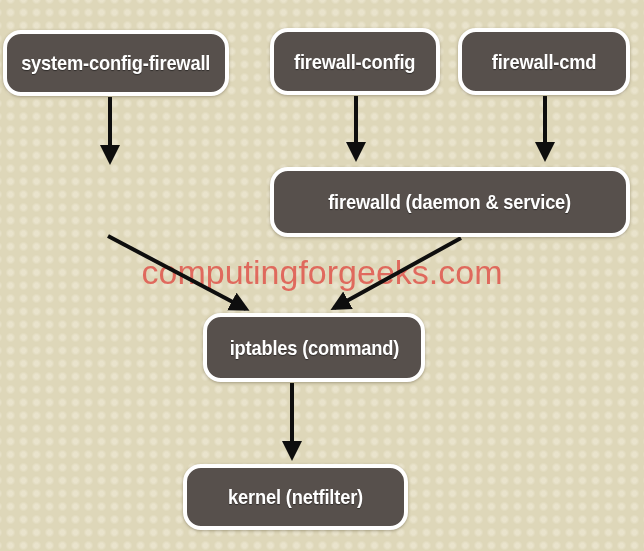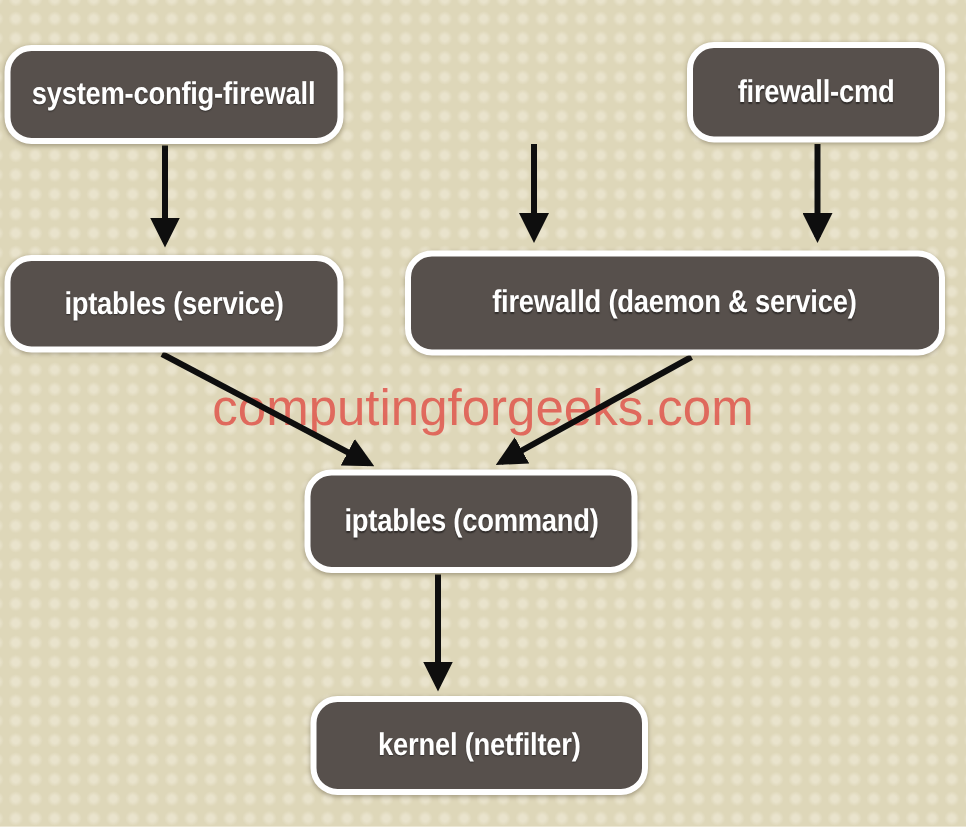--- a/index.html
+++ b/index.html
@@ -41,21 +41,21 @@
     letter-spacing:-0.2px;
     text-shadow:0 1px 1px rgba(0,0,0,0.45);
   }
   
   .n-scf{left:3px;  top:30px;  width:226px; height:66px;}
   .n-fc {left:270px; top:28px;  width:170px; height:67px;}
   .n-fcm{left:458px; top:28px;  width:172px; height:67px;justify-content:center;}
   .n-ips{left:3px;  top:170px; width:226px; height:65px;}
   .n-fwd{left:270px; top:167px; width:360px; height:70px;}
   .n-ipc{left:185px; top:313px; width:222px; height:69px;margin-left:18px;}
-  .n-krn{left:183px; top:464px; width:225px; height:66px;margin-left:24px;}
+  .n-krn{left:183px; top:464px; width:225px; height:66px;}
 
   .watermark{
     position:absolute;
     left:322px; top:253px;
     transform:translateX(-50%);
     font-size:34px;
     font-weight:400;
     color:var(--watermark);
     opacity:0.88;
     letter-spacing:0px;
@@ -89,28 +89,28 @@
       <line x1="108" y1="236" x2="246" y2="309" marker-end="url(#ah)"></line>
       <line x1="461" y1="238" x2="334" y2="308" marker-end="url(#ah)"></line>
       <line x1="292" y1="383" x2="292" y2="457" marker-end="url(#ah)"></line>
     </g>
   </svg>
 
   <div class="node n-scf">
     <span class="lbl">system-config-firewall</span>
   </div>
 
+  <div class="node n-fc">
+    <span class="lbl">firewall-config</span>
+  </div>
 
   <div class="node n-fcm">
     <span class="lbl">firewall-cmd</span>
   </div>
 
-  <div class="node n-ips">
-    <span class="lbl">iptables (service)</span>
-  </div>
 
   <div class="node n-fwd">
     <span class="lbl">firewalld (daemon &amp; service)</span>
   </div>
 
   <div class="node n-ipc">
     <span class="lbl">iptables (command)</span>
   </div>
 
   <div class="node n-krn">

